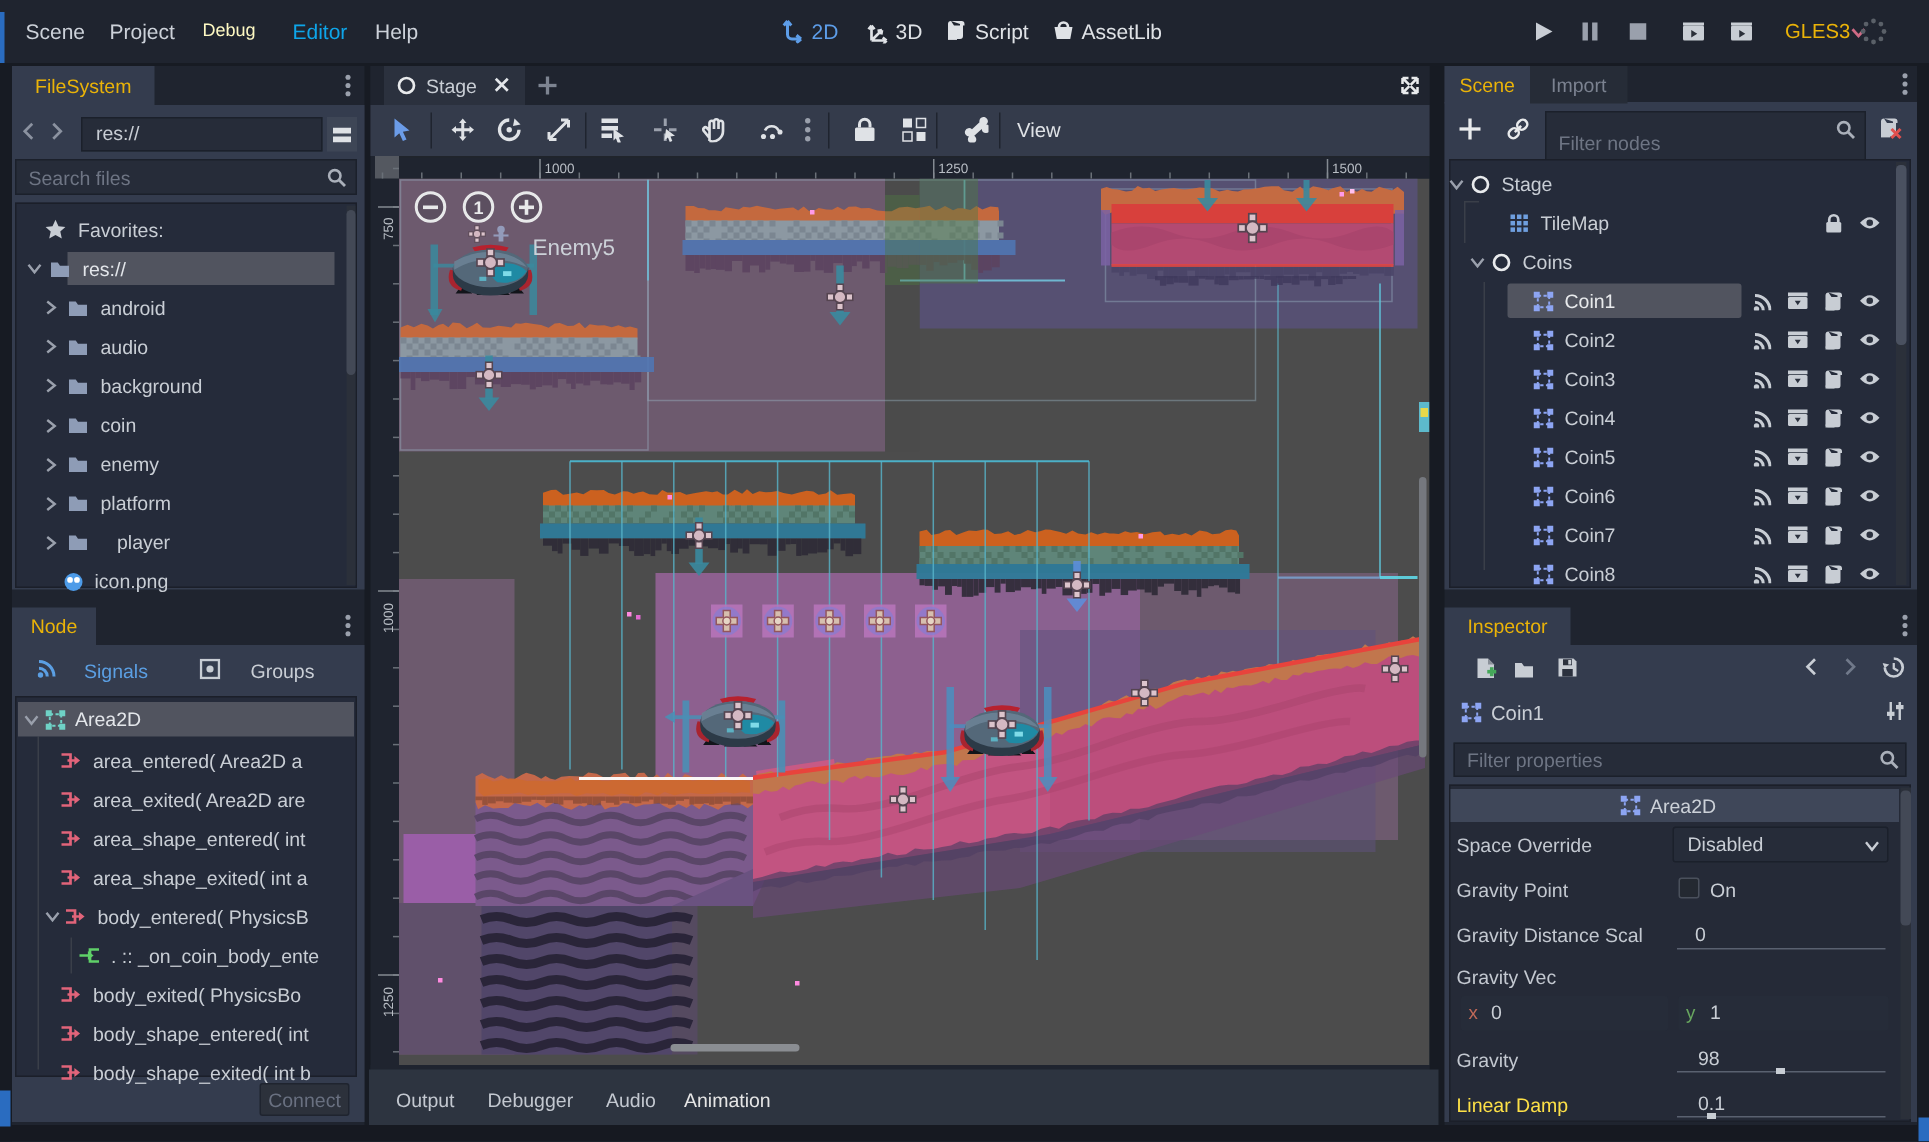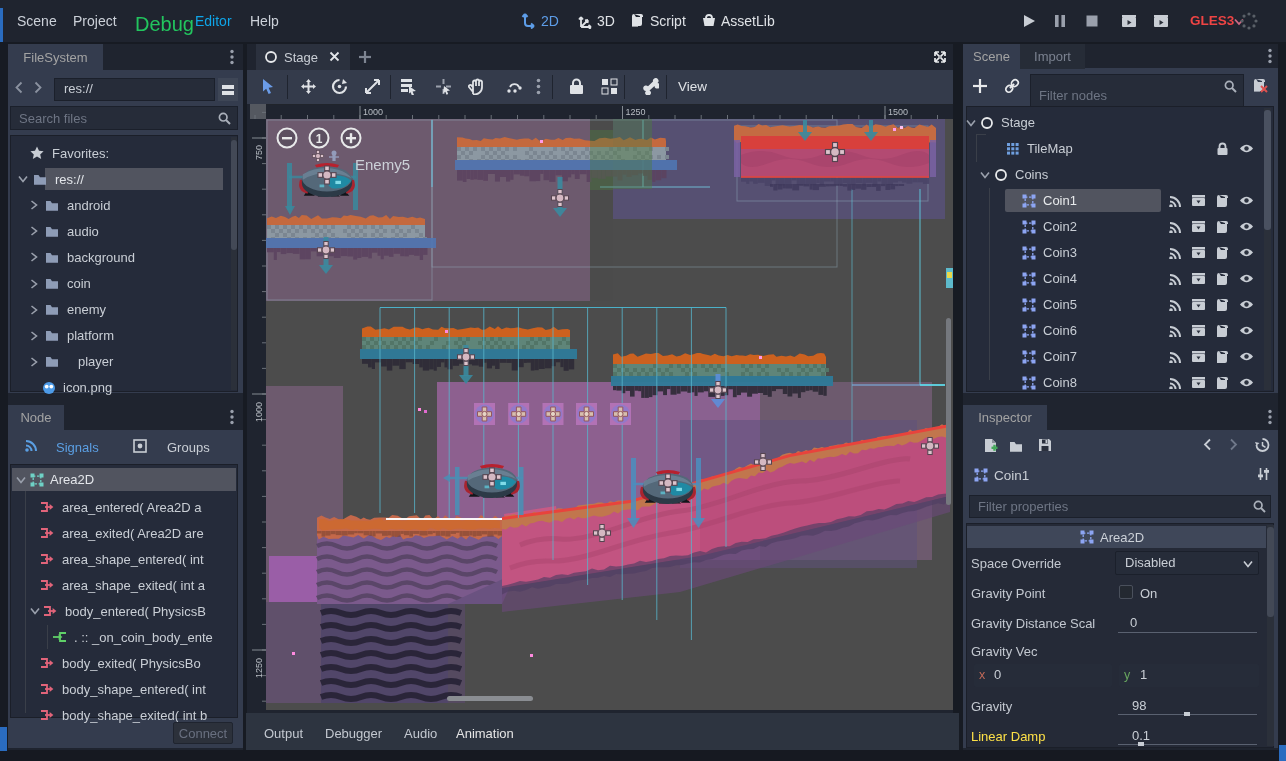--- a/index.html
+++ b/index.html
@@ -1,29 +1,29 @@
 <!DOCTYPE html>
 <html><head><meta charset="utf-8"><style>
 *{margin:0;padding:0;box-sizing:border-box}
 body{width:1286px;height:761px;background:#1f242f;font-family:"Liberation Sans",sans-serif;
 position:relative;overflow:hidden;color:#ccd1d9;-webkit-font-smoothing:antialiased}
 .abs{position:absolute}
 .panel{position:absolute;background:#343c4e}
-.tab{position:absolute;background:#343c4e;color:#a3a3a3;font-size:13px;display:flex;align-items:center;justify-content:center}
+.tab{position:absolute;background:#343c4e;color:#eab308;font-size:13px;display:flex;align-items:center;justify-content:center}
 .well{position:absolute;background:#252b3a;border:1px solid #1b1f29}
 .inp{position:absolute;background:#262c39;border:1px solid #1b202b;color:#6e7584;font-size:13px;display:flex;align-items:center;padding:0 8px}
 .row{position:absolute;display:flex;align-items:center;font-size:13px;color:#c9ced5;white-space:nowrap}
 .ic{display:inline-flex;align-items:center;justify-content:center}
 svg{display:block}
 </style></head><body>
 <div class="abs" style="left:0;top:0;width:1286px;height:44px;background:#1f242f"></div>
 <div class="abs" style="left:0;top:8px;width:3px;height:34px;background:#2a6cc0"></div>
 <div class="abs" style="left:17px;top:13px;font-size:14px;color:#ccd1d9">Scene</div>
 <div class="abs" style="left:73px;top:13px;font-size:14px;color:#ccd1d9">Project</div>
-<div class="abs" style="left:135px;top:13px;font-size:20px;color:#22c55e">Debug</div>
+<div class="abs" style="left:135px;top:13px;font-size:12px;color:#fef9c3">Debug</div>
 <div class="abs" style="left:195px;top:13px;font-size:14px;color:#0ea5e9">Editor</div>
 <div class="abs" style="left:250px;top:13px;font-size:14px;color:#ccd1d9">Help</div>
 <div class="abs ic" style="left:521px;top:13px">
     <svg width="16" height="16" viewBox="0 0 16 16" style="">
       <path d="M4,1 v9 a3,3 0 0 0 3,3 h6 M4,1 L1.5,4 M4,1 L6.5,4 M13,13 L10,10.5 M13,13 L10,15.5" stroke="#5d9de8" stroke-width="2" fill="none"></path>
     </svg>
   </div>
 <div class="abs" style="left:541px;top:13px;font-size:14px;color:#5d9de8">2D</div>
 <div class="abs ic" style="left:577px;top:13px">
     <svg width="16" height="16" viewBox="0 0 16 16" style="">
@@ -68,21 +68,21 @@
       <path d="M6.5,6 l4,2.5 l-4,2.5 Z" fill="#2a2f39"></path>
     </svg>
   </div>
 <div class="abs ic" style="left:1153px;top:14px">
     <svg width="16" height="14" viewBox="0 0 16 14" style="">
       <rect x="1" y="3" width="14" height="10" rx="1" fill="#c8cdd4"></rect>
       <path d="M1,1 h14 v2 h-14 Z" fill="#c8cdd4"></path>
       <path d="M6.5,6 l4,2.5 l-4,2.5 Z" fill="#2a2f39"></path>
     </svg>
   </div>
-<div class="abs" style="left:1190px;top:13px;font-size:13.5px;font-weight:bold;color:#ef4444">GLES3</div>
+<div class="abs" style="left:1190px;top:13px;font-size:13.5px;font-weight:normal;color:#eab308">GLES3</div>
 <div class="abs ic" style="left:1234px;top:18px">
     <svg width="10" height="8" viewBox="0 0 10 8" style="">
       <path d="M1,1.5 L5,6 L9,1.5" stroke="#cf6a85" stroke-width="1.8" fill="none"></path>
     </svg>
   </div>
 <div class="abs ic" style="left:1240px;top:12px">
     <svg width="18" height="18" viewBox="0 0 18 18" style="">
       <circle cx="16.0" cy="9.0" r="1.6" fill="#5a6068"></circle>
       <circle cx="13.9517178841704" cy="13.947776267737563" r="1.6" fill="#5a6068"></circle>
       <circle cx="9.005574286975133" cy="15.999997780522843" r="1.6" fill="#5a6068"></circle>

